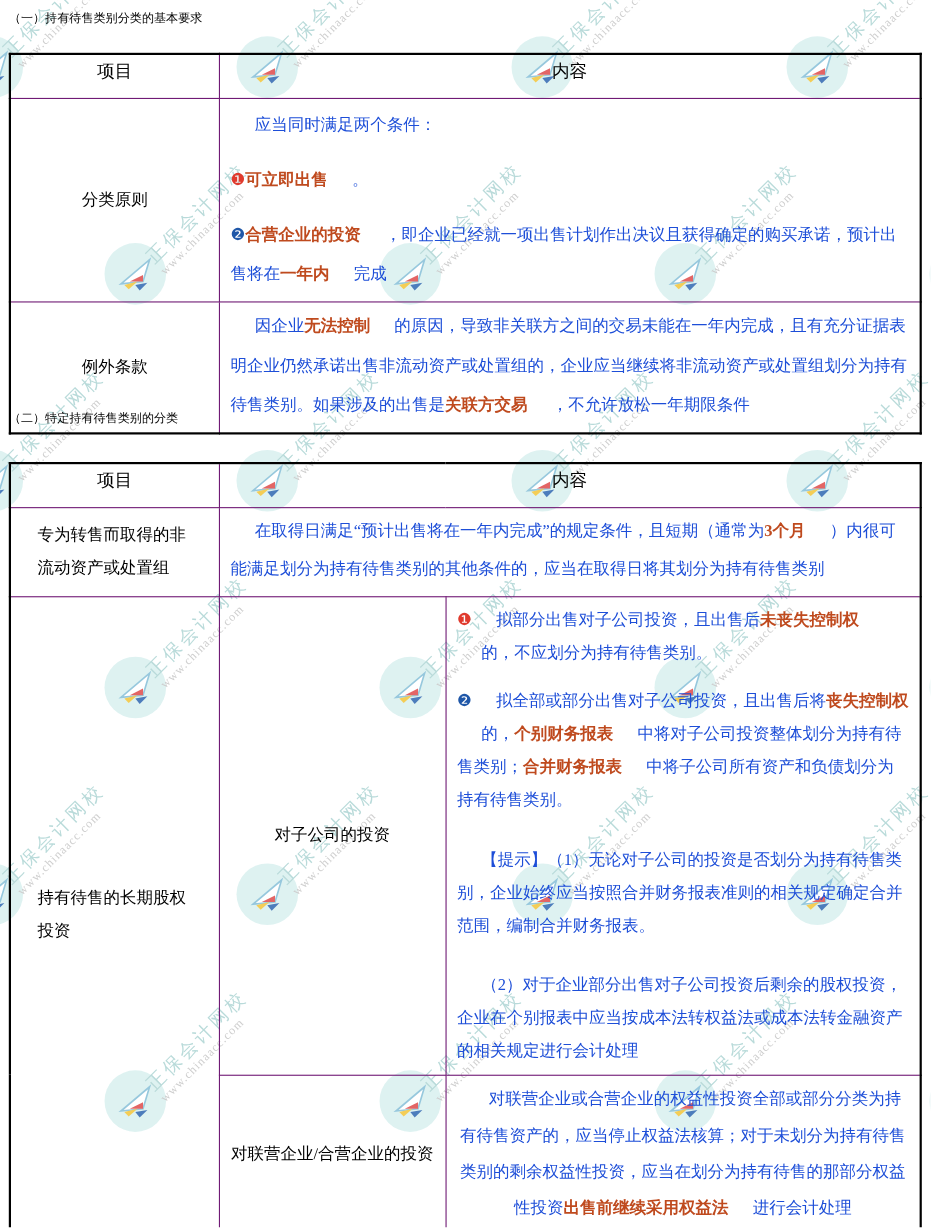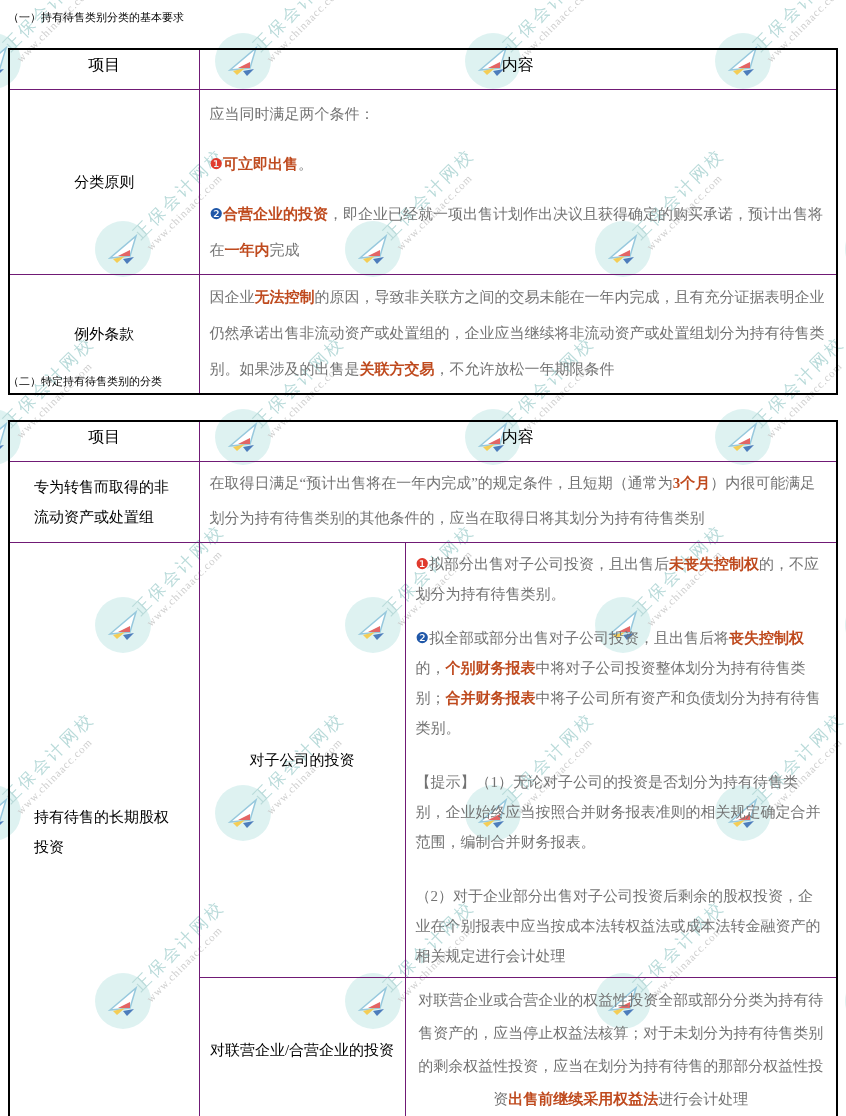--- a/index.html
+++ b/index.html
@@ -35,21 +35,21 @@
   td.content-cell{vertical-align:top;text-align:left;padding:6px 10px;}
   td.pad4{padding-top:4px;}
   .para{margin:0;}
   .para + .para{margin-top:14px;}
   .para.tight{margin-top:24px;line-height:25px;}
   .lh36 .para{line-height:36px;}
   .lh35 .para{line-height:35px;}
   .lh33 .para{line-height:33px;text-align:center;}
   .big .para{line-height:30px;}
   
-  .rn{color:#737373;}
+  .rn{color:#1d4ed8;margin-left:22px;}
   .ra{color:var(--accent,#bf4a1e);font-weight:bold;margin-top:40px;}
   .rr{color:var(--badge-red,#e03a2d);}
   .rb{color:var(--badge-blue,#1f57a8);}
 </style>
 </head>
 <body>
 
 <div class="page">
 
   <div class="wm-layer" id="wm-layer">

